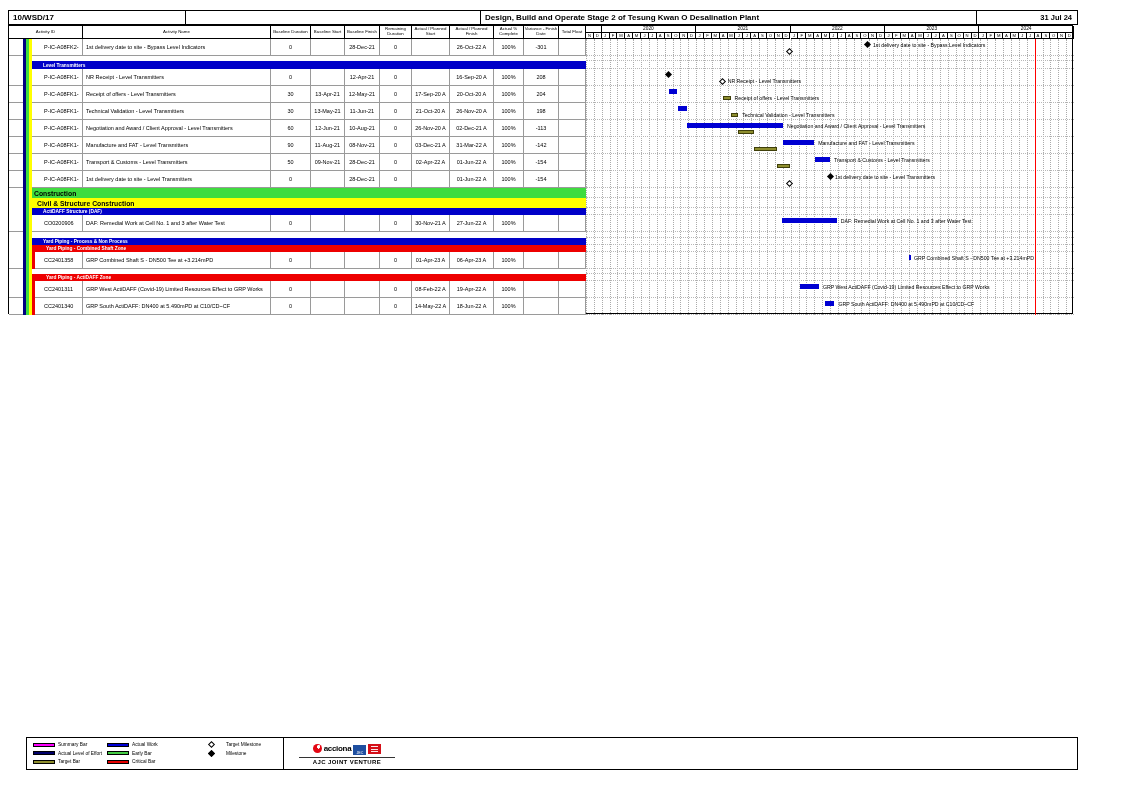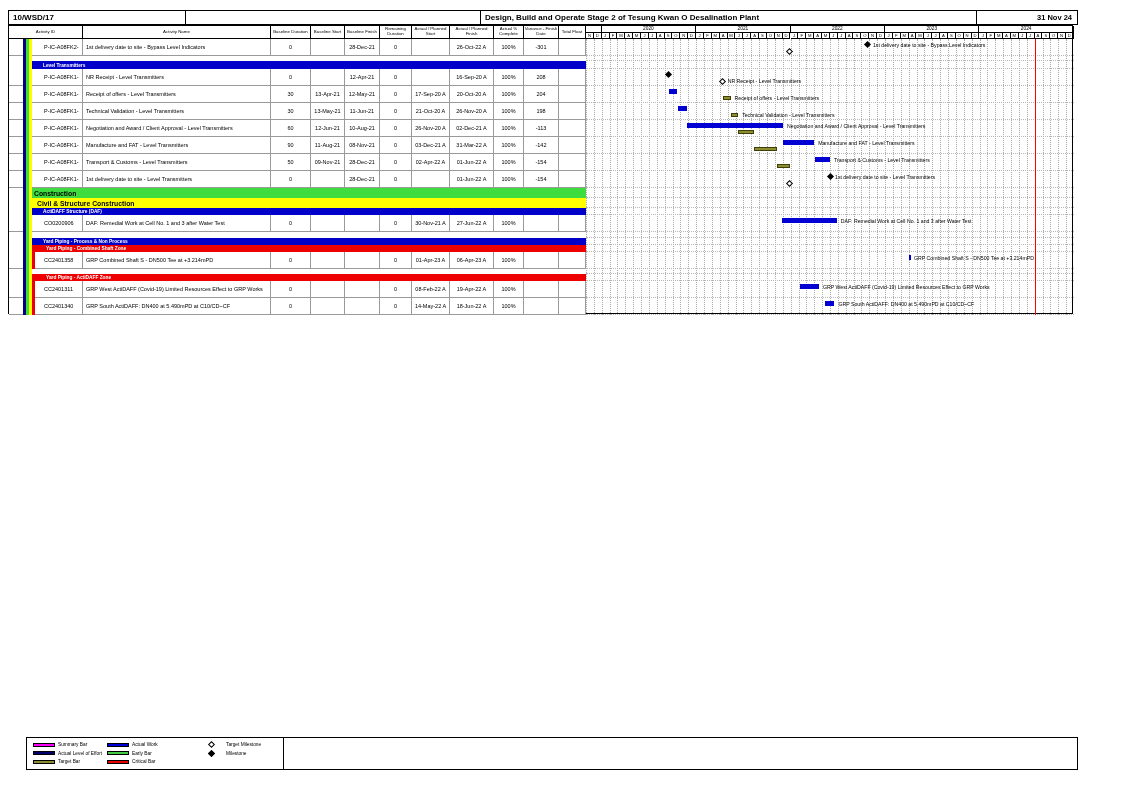--- a/index.html
+++ b/index.html
@@ -65,21 +65,21 @@
   #jv-rule{width:96px;border-top:1px solid #333;margin-top:1px}
   #jv-text{font-size:6px;font-weight:bold;letter-spacing:.4px;white-space:nowrap}
 </style>
 </head>
 <body>
 
 <div id="header-strip">
   <div class="hs-box" id="hs-contract">10/WSD/17</div>
   <div class="hs-box" id="hs-empty"></div>
   <div class="hs-box" id="hs-title">Design, Build and Operate Stage 2 of Tesung Kwan O Desalination Plant</div>
-  <div class="hs-box" id="hs-date">31 Nov 24</div>
+  <div class="hs-box" id="hs-date">31 Jul 24</div>
 </div>
 
 <div id="main">
   <div id="col-headers">
       <div class="colh" style="width: 74px;">Activity ID</div>
       <div class="colh" style="width: 188px;">Activity Name</div>
       <div class="colh" style="width: 40px;">Baseline Duration</div>
       <div class="colh" style="width: 34px;">Baseline Start</div>
       <div class="colh" style="width: 35px;">Baseline Finish</div>
       <div class="colh" style="width: 32px;">Remaining Duration</div>
@@ -555,13 +555,23 @@
         <div class="litem">
           <div class="ldia"></div>
           <div>Target Milestone</div>
         </div>
         <div class="litem">
           <div class="ldia f"></div>
           <div>Milestone</div>
         </div>
       </div>
     </div>
+  <div id="logo-sec">
+    <div id="logo-row">
+      <span id="acciona-circle"></span>
+      <span id="acciona-text">acciona</span>
+      <span id="jec-box">JEC</span>
+      <span id="cw-box"></span>
+    </div>
+    <div id="jv-rule"></div>
+    <div id="jv-text">AJC JOINT VENTURE</div>
+  </div>
 </div>
 
 </body></html>

